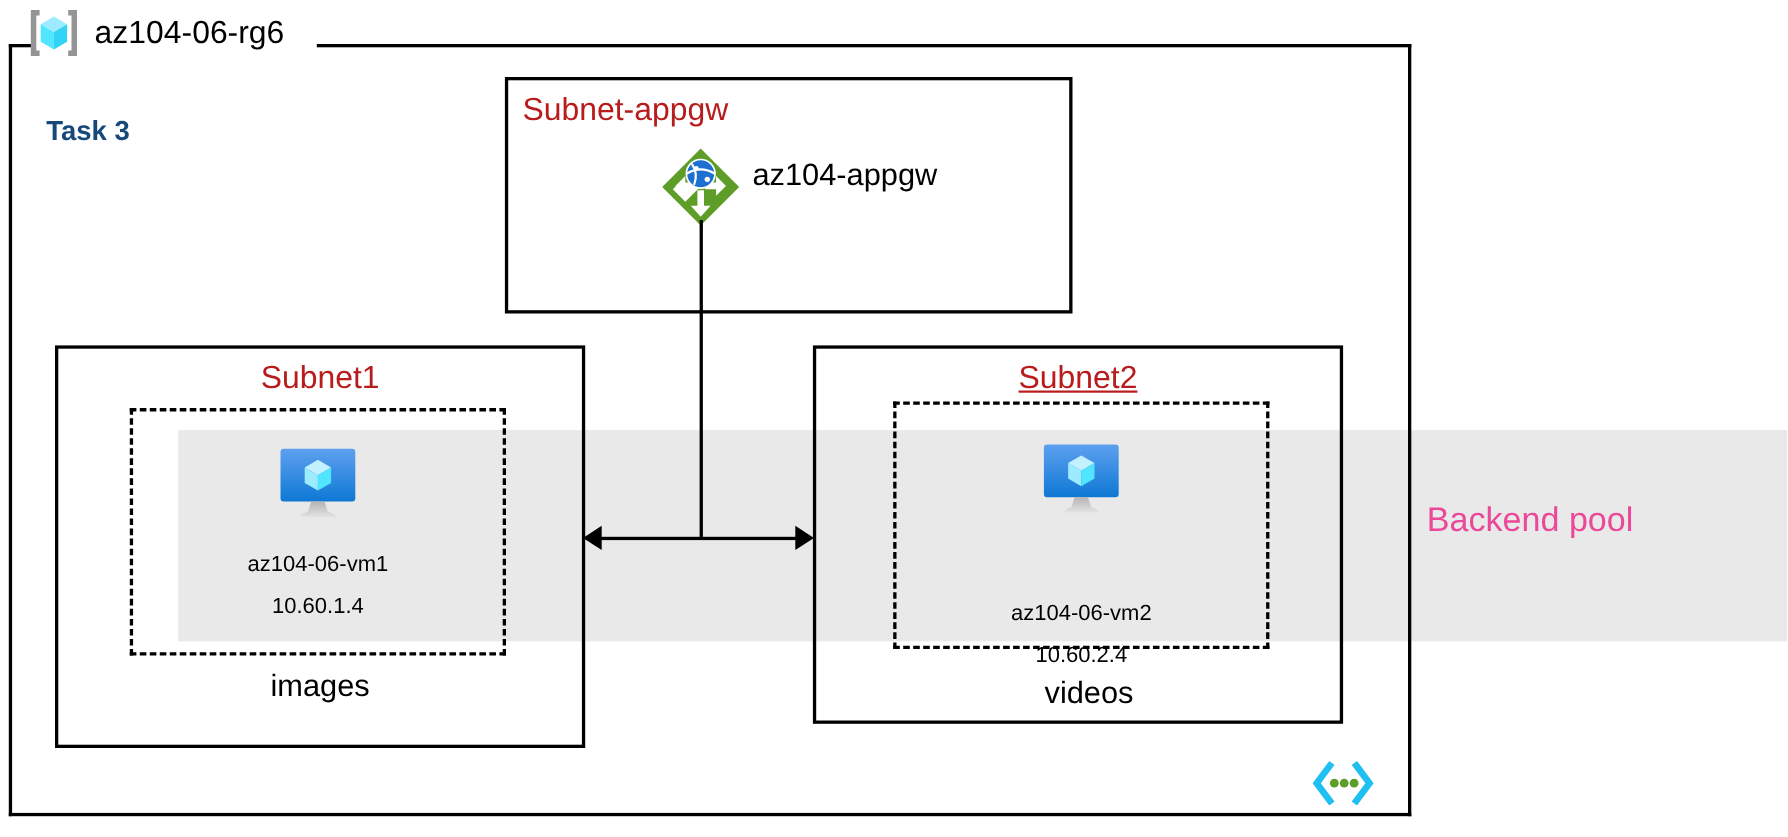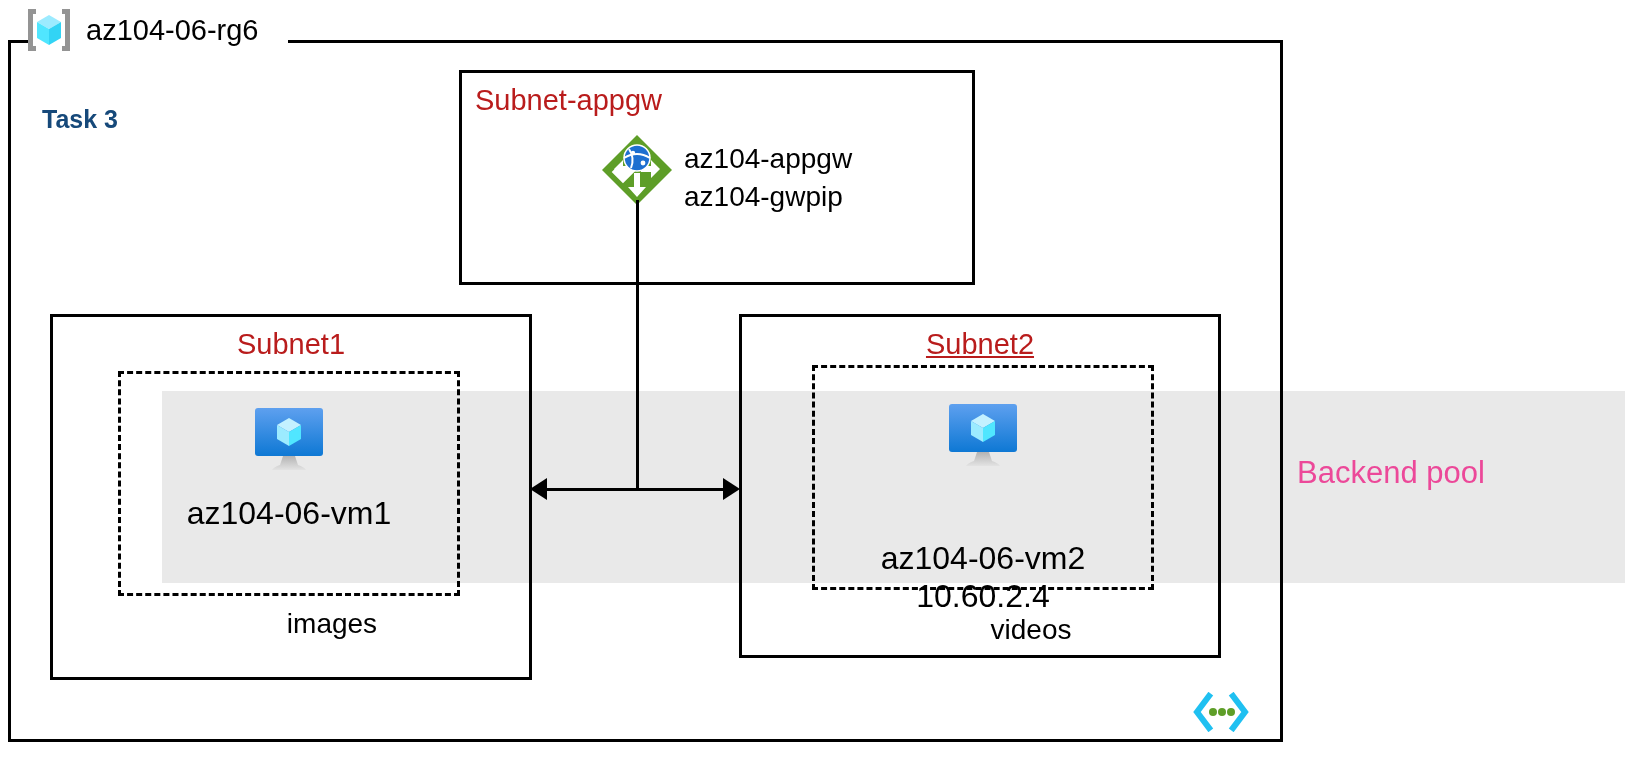--- a/index.html
+++ b/index.html
@@ -91,33 +91,32 @@
   .dashed-box {
     position: absolute;
     border: 3px dashed #000;
     box-sizing: border-box;
     background: transparent;
   }
 
   .vm-stack {
     position: absolute;
     text-align: center;
-    font-size: 32px;
+    font-size: 20px;
     line-height: 38px;
     color: #000;
     white-space: nowrap;
   }
 
   .sub-footer {
     position: absolute;
     font-size: 28px;
     color: #000;
     white-space: nowrap;
     text-align: center;
-    padding-left: 41px;
   }
 
   
   .appgw-labels {
     position: absolute;
     left: 684px;
     top: 140px;
     font-size: 28px;
     line-height: 38px;
     color: #000;
@@ -219,21 +218,20 @@
       <circle cx="37" cy="25" r="13" fill="none" stroke="#ffffff" stroke-width="1.5"></circle>
       <path d="M24 25 Q37 17 50 25" stroke="#ffffff" stroke-width="2" fill="none"></path>
       <path d="M29 16 Q35 25 31 35" stroke="#ffffff" stroke-width="2" fill="none"></path>
       <circle cx="43" cy="30" r="2.4" fill="#ffffff"></circle>
       <circle cx="33" cy="20" r="2.2" fill="#ffffff"></circle>
     </svg>
   </div>
 
   <div class="appgw-labels">
     <div>az104-appgw</div>
-    <div>az104-gwpip</div>
   </div>
 
   <div class="conn-vert"></div>
   <div class="conn-horiz"></div>
   <div class="arrow-left"></div>
   <div class="arrow-right"></div>
 
   <div class="box" style="left:50px; top:314px; width:482px; height:366px;"></div>
   <div class="box-title" style="left:50px; top:328px; width:482px; text-align:center;">Subnet1</div>
 
@@ -254,20 +252,21 @@
       <rect x="2" y="1" width="68" height="48" rx="3" fill="url(#vmg1)"></rect>
       <path d="M30 49 h12 l3 9 q6 2 8 5 h-34 q2 -3 8 -5 Z" fill="url(#vms1)"></path>
       <polygon points="36,11 48,18 36,25 24,18" fill="#c3f1ff"></polygon>
       <polygon points="24,18 36,25 36,39 24,32" fill="#9cebff"></polygon>
       <polygon points="48,18 36,25 36,39 48,32" fill="#50e6ff"></polygon>
     </svg>
   </div>
 
   <div class="vm-stack" style="left:118px; top:494px; width:342px;">
     <div>az104-06-vm1</div>
+    <div>10.60.1.4</div>
   </div>
 
   <div class="sub-footer" style="left:50px; top:608px; width:482px;">images</div>
 
   <div class="box" style="left:739px; top:314px; width:482px; height:344px;"></div>
   <div class="box-title" style="left:739px; top:328px; width:482px; text-align:center;text-decoration:underline;">Subnet2</div>
 
   <div class="dashed-box" style="left:812px; top:365px; width:342px; height:225px;"></div>
 
   <div class="abs" style="left:947px; top:403px; width:72px; height:64px;">

